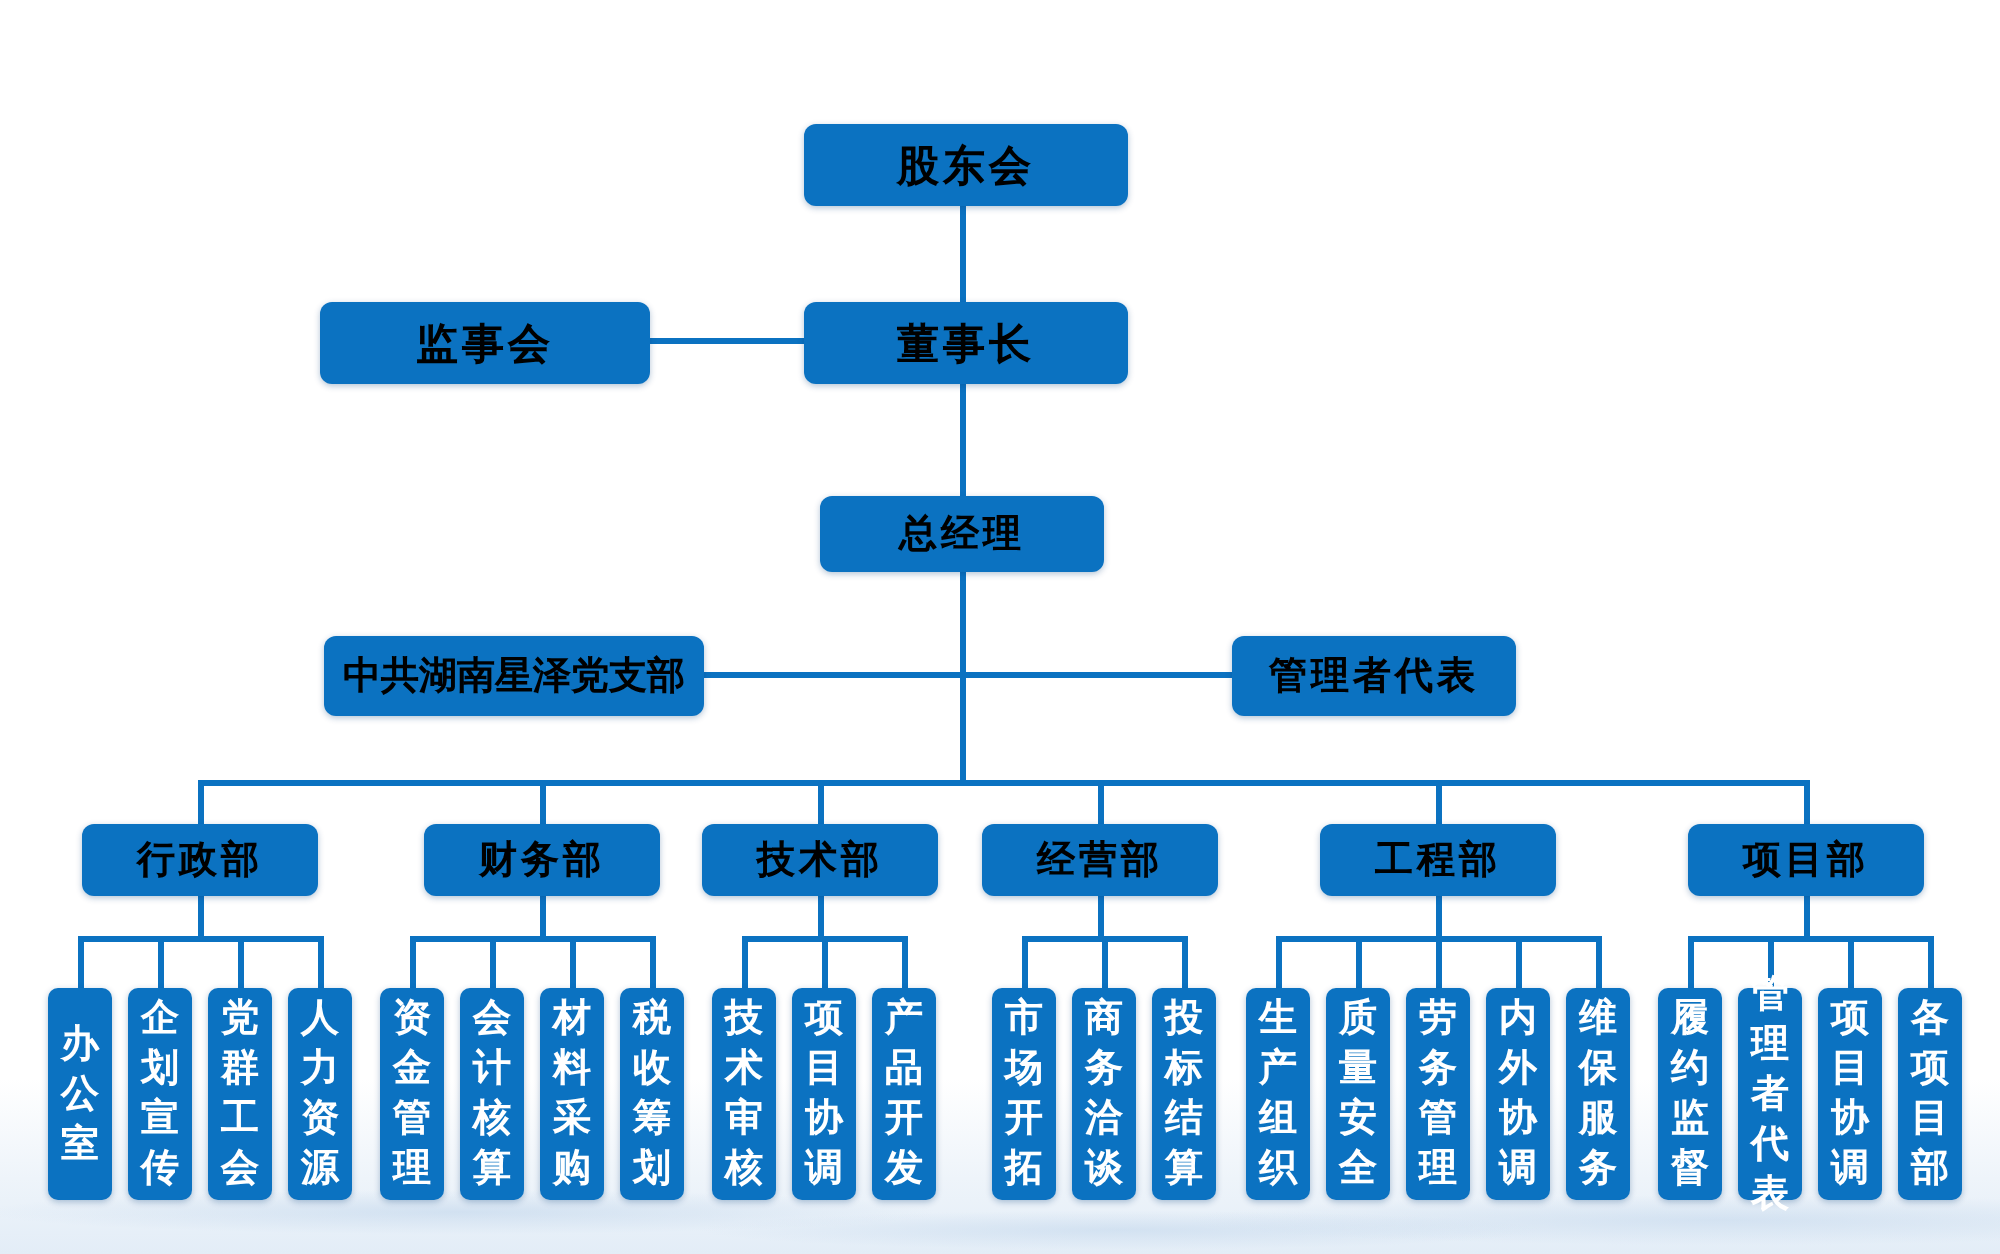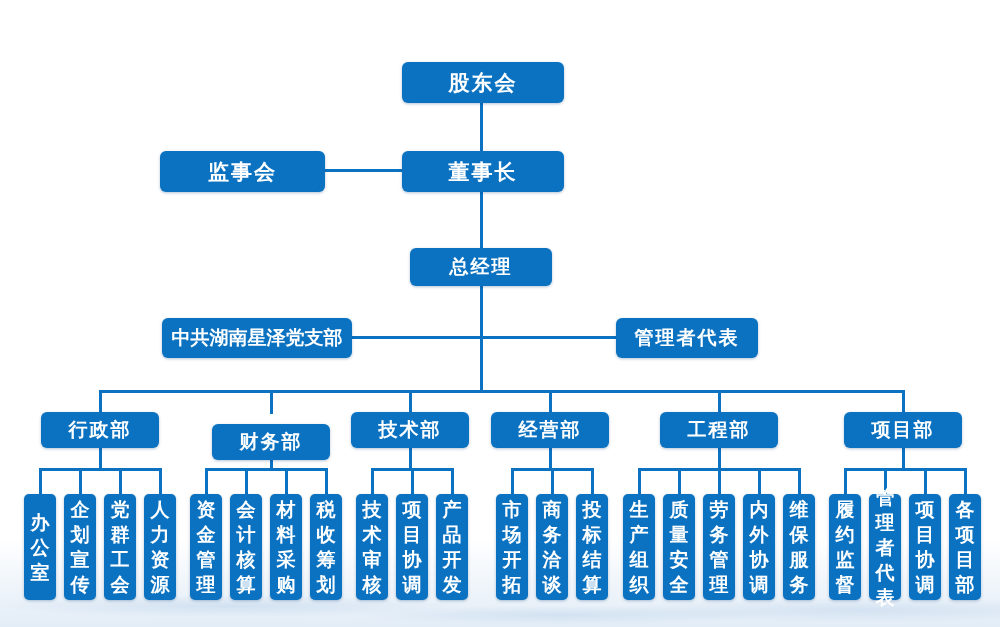--- a/index.html
+++ b/index.html
@@ -6,21 +6,21 @@
   body{font-family:"DejaVu Sans","Liberation Sans",sans-serif;}
   .stage{
     position:relative;width:1000px;height:627px;overflow:hidden;
     background:
       radial-gradient(340px 16px at 230px 606px, rgba(186,209,233,.50), rgba(186,209,233,0) 70%),
       radial-gradient(300px 14px at 560px 615px, rgba(186,209,233,.45), rgba(186,209,233,0) 70%),
       radial-gradient(380px 18px at 860px 610px, rgba(186,209,233,.45), rgba(186,209,233,0) 70%),
       linear-gradient(180deg,#ffffff 0%,#ffffff 86%,#eef4fa 94%,#e3edf7 100%);
   }
   .node{
-    position:absolute;background:#0b72c1;color:#ffffff;font-weight:bold;
+    position:absolute;background:#0b72c1;color:#000000;font-weight:bold;
     border-radius:6px;display:flex;align-items:center;justify-content:center;
     box-shadow:0 1px 3px rgba(0,60,120,.30);
     letter-spacing:2px;
   }
   .node.big{font-size:21px;}
   .node.mid{font-size:19px;}
   .node.wide{font-size:19px;letter-spacing:0;}
   .node.dept{font-size:19px;}
   .vnode{
     position:absolute;background:#0b72c1;color:#fff;font-weight:bold;
@@ -98,21 +98,21 @@
   <div class="ln" style="left:964px;top:468px;width:3px;height:26px;"></div>
 
   <div class="node big" style="left:402px;top:62px;width:162px;height:41px;">股东会</div>
   <div class="node big" style="left:160px;top:151px;width:165px;height:41px;">监事会</div>
   <div class="node big" style="left:402px;top:151px;width:162px;height:41px;">董事长</div>
   <div class="node mid" style="left:410px;top:248px;width:142px;height:38px;">总经理</div>
   <div class="node wide" style="left:162px;top:318px;width:190px;height:40px;">中共湖南星泽党支部</div>
   <div class="node mid" style="left:616px;top:318px;width:142px;height:40px;">管理者代表</div>
 
   <div class="node dept" style="left:41px;top:412px;width:118px;height:36px;">行政部</div>
-  <div class="node dept" style="left:212px;top:412px;width:118px;height:36px;margin-top:12px;">财务部</div>
+  <div class="node dept" style="left:212px;top:412px;width:118px;height:36px;">财务部</div>
   <div class="node dept" style="left:351px;top:412px;width:118px;height:36px;">技术部</div>
   <div class="node dept" style="left:491px;top:412px;width:118px;height:36px;">经营部</div>
   <div class="node dept" style="left:660px;top:412px;width:118px;height:36px;font-family:Liberation Serif, serif;">工程部</div>
   <div class="node dept" style="left:844px;top:412px;width:118px;height:36px;">项目部</div>
 
   <div class="vnode" style="left:24px;justify-content:center;">
       <span>办公室</span>
     </div>
   <div class="vnode" style="left:64px;">
       <span>企划宣传</span>

